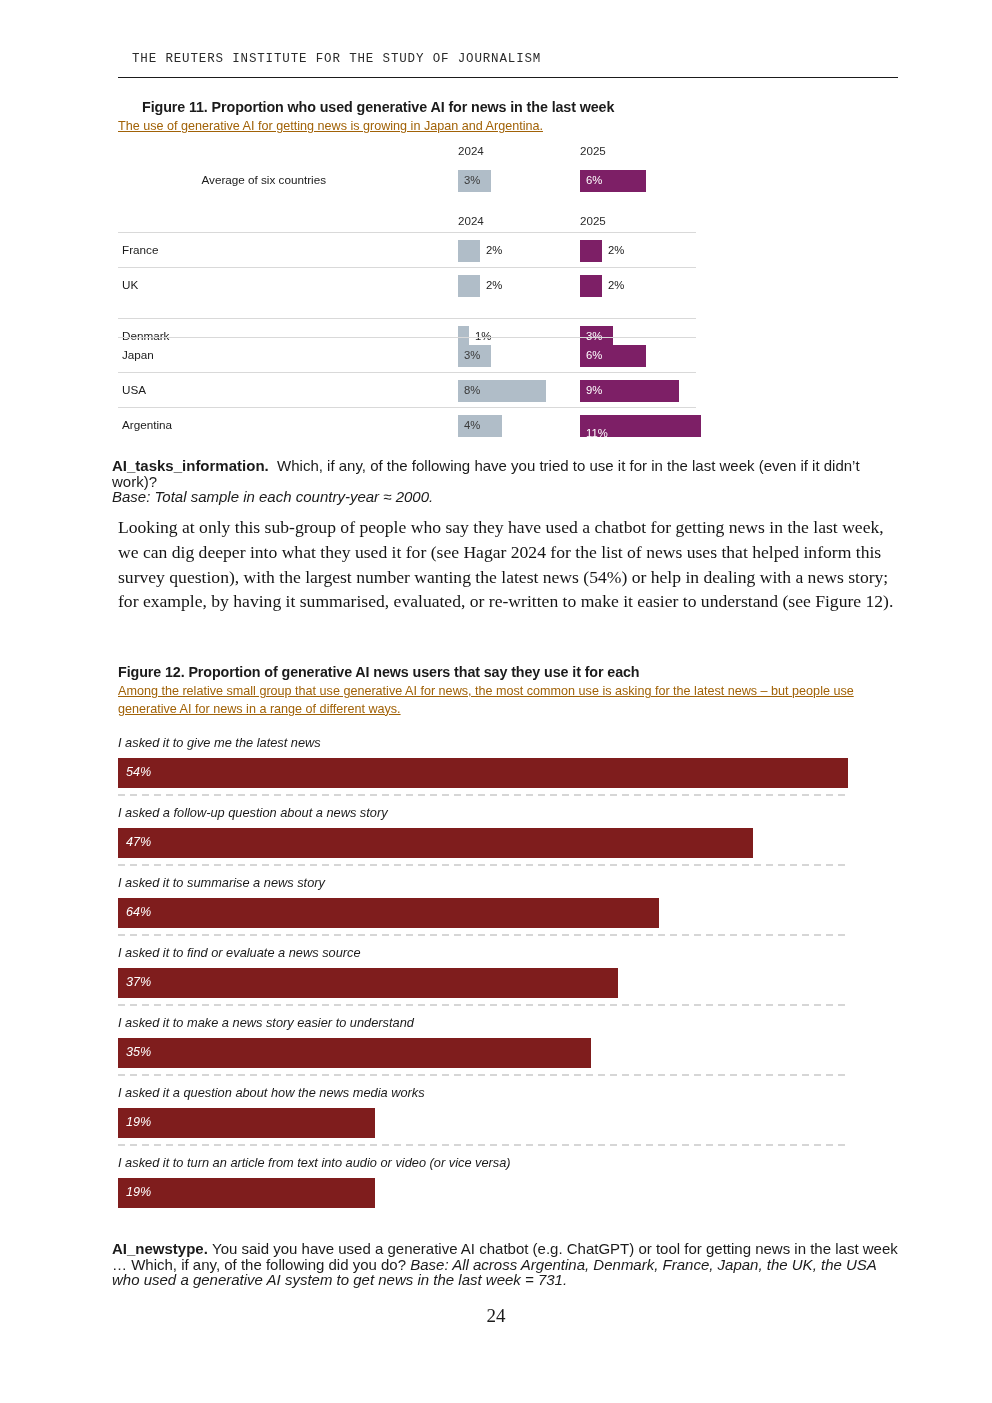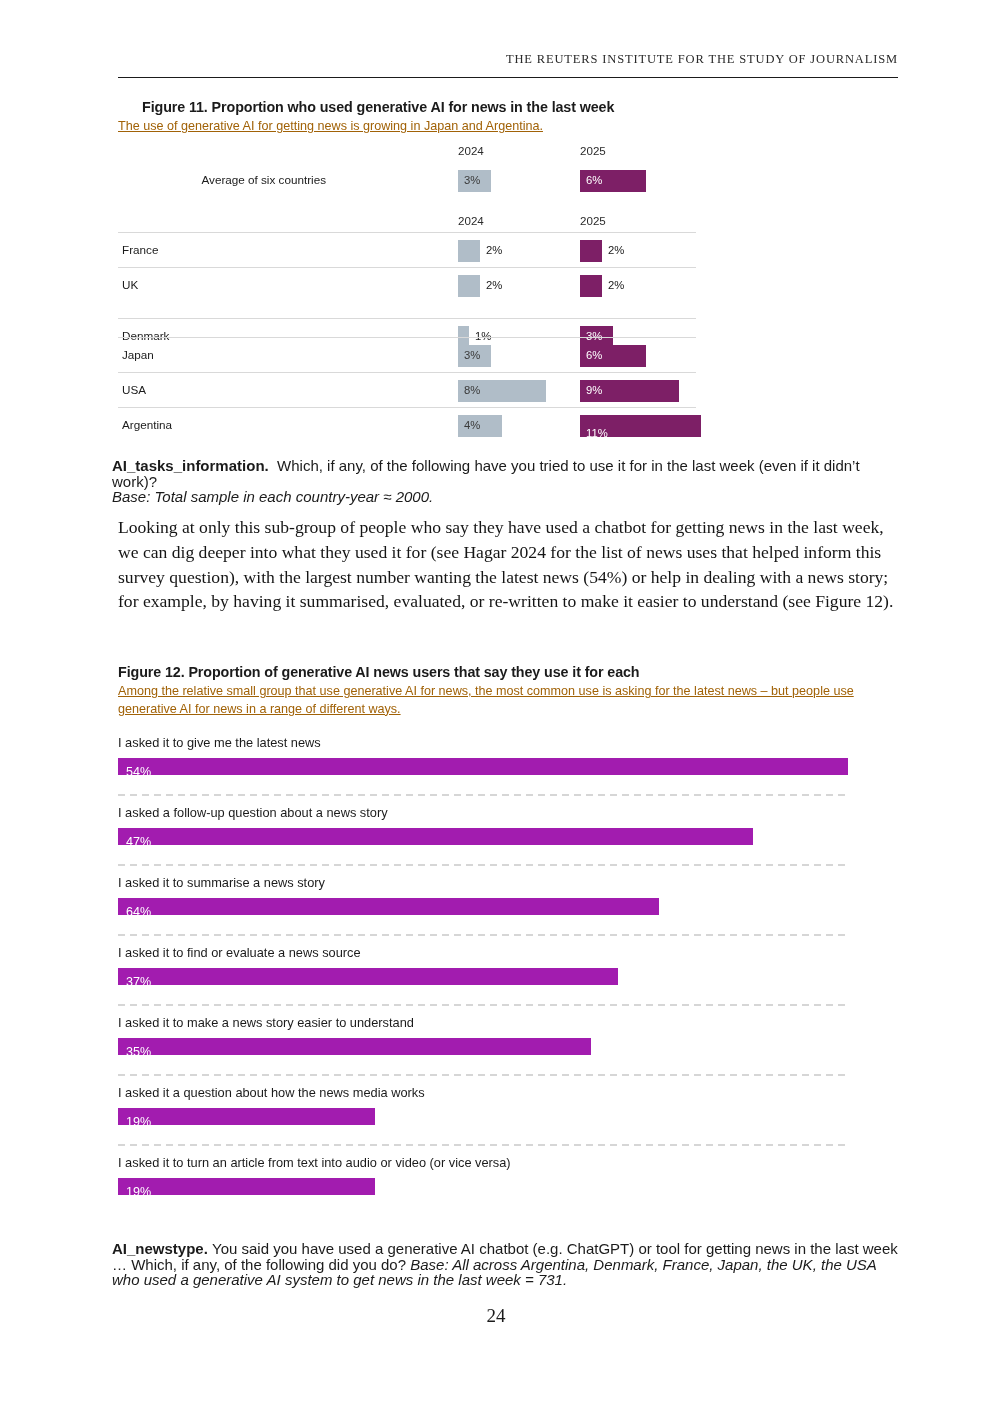--- a/index.html
+++ b/index.html
@@ -19,25 +19,25 @@
   .page {
     position: absolute;
     left: 0; top: 0;
     width: 992px;
     height: 1403px;
   }
 
   
   .running-head {
     position: absolute;
-    left: 118px;
+    left: 132px;
     top: 52px;
     width: 780px;
-    text-align: right;
-    font-family: Liberation Serif, serif;
+    text-align: left;
+    font-family: Liberation Mono, monospace;
     font-size: 12.5px;
     letter-spacing: 0.85px;
     color: #2a2a2a;
   }
   .head-rule {
     position: absolute;
     left: 118px;
     top: 77px;
     width: 780px;
     height: 1.4px;
@@ -170,35 +170,36 @@
   
   .f12 {
     position: absolute;
     left: 118px;
     top: 733px;
     width: 760px;
   }
   .f12-row {
     position: relative;
     height: 70px;
+    font-style: italic;
   }
   .f12-cat {
     position: absolute;
     left: 0;
     top: 2px;
     font-size: 12.8px;
     color: #1b1b1b;
     white-space: nowrap;
   }
   .f12-bar {
     position: absolute;
     left: 0;
     top: 25px;
-    height: 17px;
-    background: #a21caf;
+    height: 30px;
+    background: #7f1d1d;
   }
   .f12-val {
     position: absolute;
     left: 8px;
     top: 7px;
     font-size: 12.6px;
     color: #ffffff;
   }
   .f12-sep {
     position: absolute;

